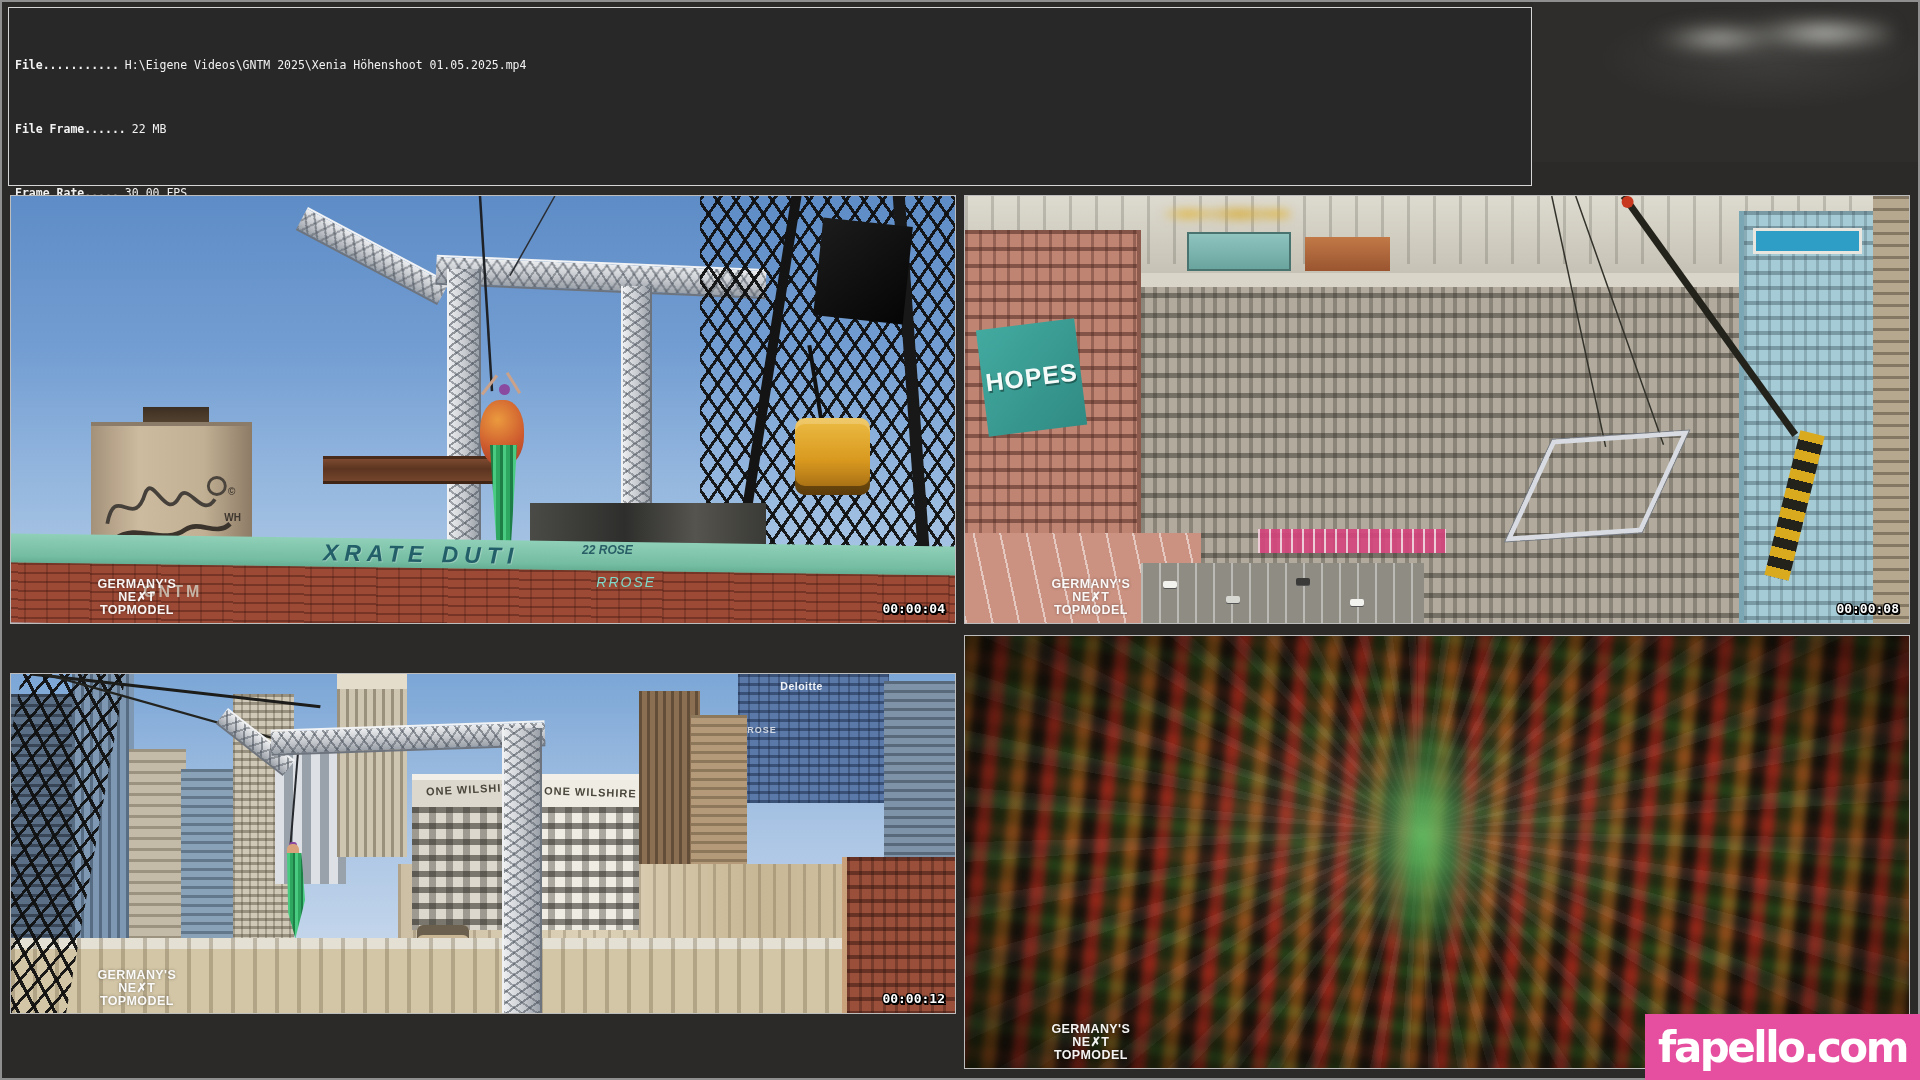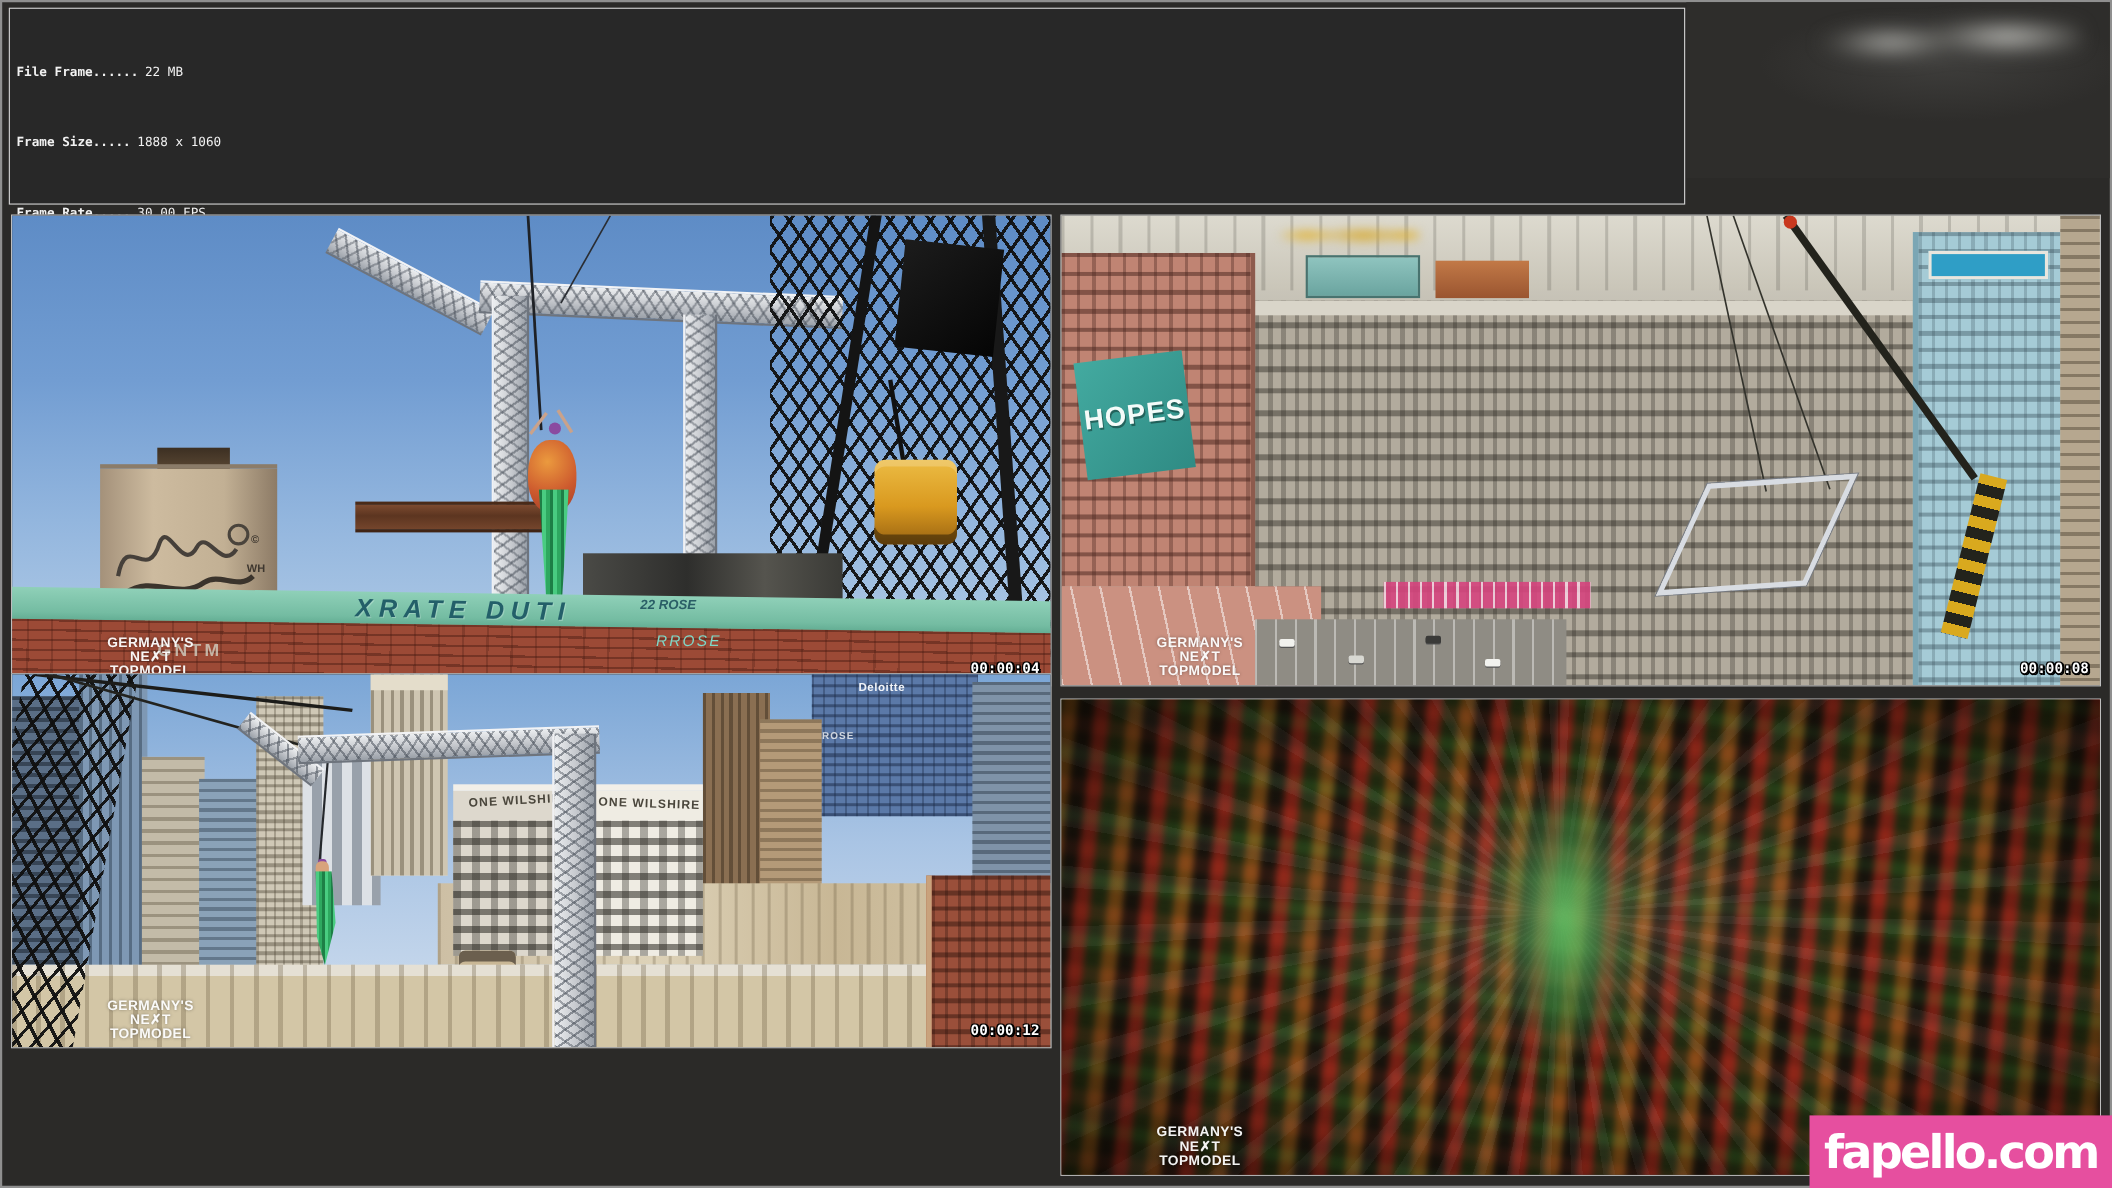--- a/index.html
+++ b/index.html
@@ -20,21 +20,21 @@
   background:radial-gradient(220px 70px at 60% 35%,rgba(110,110,108,.25),transparent 75%),#2e2d2b}
 #blurlogo{position:absolute;left:1652px;top:10px;width:240px;height:52px;border-radius:10px;
   background:radial-gradient(70px 16px at 28% 55%,rgba(205,205,200,.85),rgba(130,130,125,.3) 70%,transparent),
              radial-gradient(90px 18px at 72% 45%,rgba(215,215,210,.9),rgba(140,140,135,.3) 70%,transparent);
   filter:blur(8px)}
 
 
 .thumb{position:absolute;overflow:hidden;border:1px solid #bdbdbd;background:#333}
 #t1{left:10px;top:195px;width:946px;height:429px}
 #t2{left:964px;top:195px;width:946px;height:429px}
-#t3{left:10px;top:612px;width:946px;height:341px}
+#t3{left:10px;top:673px;width:946px;height:341px}
 #t4{left:964px;top:635px;width:946px;height:434px}
 .thumb>div,.thumb>svg{position:absolute}
 .ov{inset:0;width:100%;height:100%}
 
 .ts{right:10px;bottom:7px;font-family:"DejaVu Sans Mono",monospace;font-weight:bold;font-size:13px;color:#fff;
   text-shadow:2px 2px 0 #000,-1px -1px 0 #000,1px -1px 0 #000,-1px 1px 0 #000,0 2px 0 #000,2px 0 0 #000}
 .wm{left:7.5%;bottom:1.5%;width:110px;text-align:center;color:rgba(255,255,255,.95);font-weight:bold;
   font-size:12.5px;line-height:13px;letter-spacing:.4px;text-shadow:0 0 3px rgba(0,0,0,.4)}
 
 
@@ -206,22 +206,22 @@
 #fapello{position:absolute;left:1645px;top:1014px;width:275px;height:66px;background:#e64f9f;
   display:flex;align-items:center;justify-content:center;cursor:pointer}
 #fapello span{font-family:"DejaVu Sans",sans-serif;font-weight:bold;font-size:42px;letter-spacing:-2.5px;color:#fff}
 </style>
 </head>
 <body>
 
 <div id="page">
 
   <div id="meta">
+    <div class="mrow"><span class="mlab">File...........</span><span class="mval">H:\Eigene Videos\GNTM 2025\Xenia Höhenshoot 01.05.2025.mp4</span></div>
     <div class="mrow"><span class="mlab">File Frame......</span><span class="mval">22 MB</span></div>
-    <div class="mrow"><span class="mlab">Frame Size.....</span><span class="mval">1888 x 1060</span></div>
     <div class="mrow"><span class="mlab">Frame Rate.....</span><span class="mval">30,00 FPS</span></div>
     <div class="mrow"><span class="mlab">Duration.......</span><span class="mval">00:00:21</span></div>
     <div class="mrow"><span class="mlab">Video..........</span><span class="mval">h264 8470 Kbps</span></div>
     <div class="mrow"><span class="mlab">Audio..........</span><span class="mval">aac 188 Kbps</span></div>
     <div class="mrow"><span class="mlab">Text...........</span><span class="mval">....................................................................................</span></div>
   </div>
 
   <div id="blurzone"></div>
   <div id="blurlogo"></div>
 

